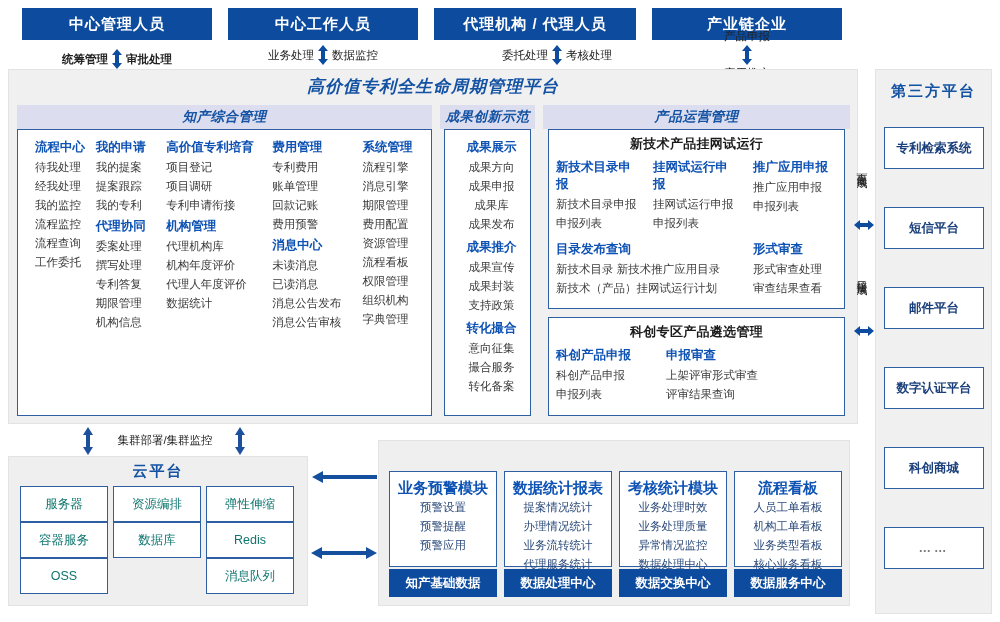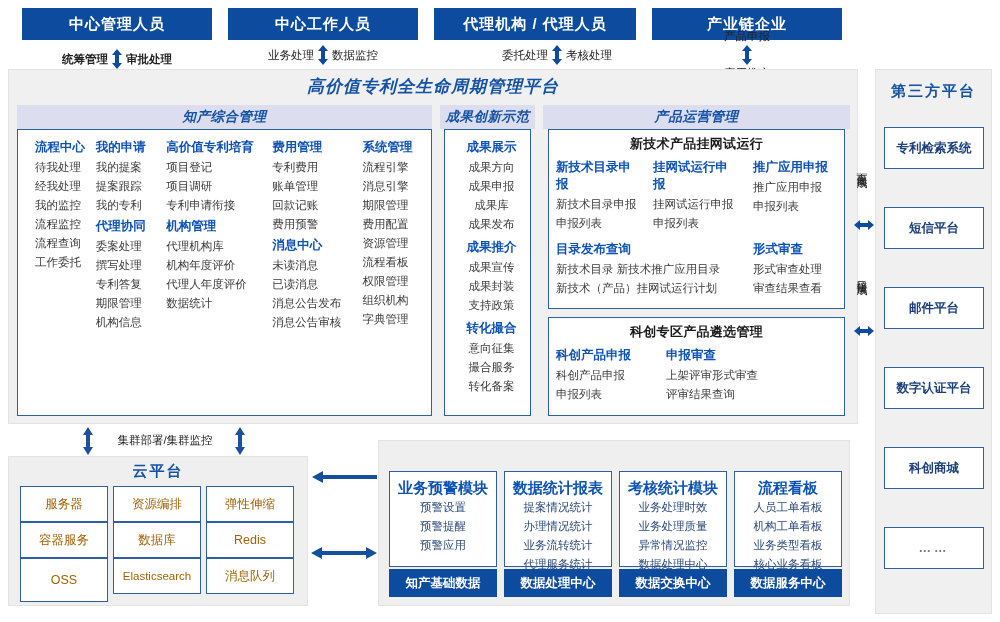--- a/index.html
+++ b/index.html
@@ -76,21 +76,21 @@
   }
   .integ-label{
     writing-mode:vertical-rl;text-orientation:upright;
     font-size:11px;color:#222;letter-spacing:1px;line-height:12px;
   }
 
   
   .cloud-panel{background:#efefef;border:1px solid #e3e3e3;}
   .cloud-title{color:#1452a3;font-weight:bold;font-size:15px;letter-spacing:2px;}
   .cloud-box{
-    background:#fff;border:1.5px solid #2e5fa3;color:#a16207;
+    background:#fff;border:1.5px solid #2e5fa3;color:#0f766e;
     font-size:12.5px;
   }
 
   
   .db-panel{background:#efefef;border:1px solid #e3e3e3;}
   .db-title{color:#1452a3;font-weight:bold;font-style:italic;font-size:16px;letter-spacing:1px;}
   .db-col{background:#fff;border:1.5px solid #2e5fa3;}
   .db-col-title{font-weight:bold;font-size:15px;color:#0e52b4;text-align:center;}
   .db-col-item{font-size:11.5px;color:#2b4a7a;text-align:center;line-height:19px;}
   .db-foot{
@@ -339,22 +339,21 @@
   <div class="abs ctr cloud-title" style="left:8px;top:460px;width:300px;height:22px;">云平台</div>
 
   <div class="abs ctr cloud-box" style="left:20px;top:486px;width:88px;height:36px;">服务器</div>
   <div class="abs ctr cloud-box" style="left:113px;top:486px;width:88px;height:36px;">资源编排</div>
   <div class="abs ctr cloud-box" style="left:206px;top:486px;width:88px;height:36px;">弹性伸缩</div>
 
   <div class="abs ctr cloud-box" style="left:20px;top:522px;width:88px;height:36px;">容器服务</div>
   <div class="abs ctr cloud-box" style="left:113px;top:522px;width:88px;height:36px;">数据库</div>
   <div class="abs ctr cloud-box" style="left:206px;top:522px;width:88px;height:36px;">Redis</div>
 
-  <div class="abs ctr cloud-box" style="left:20px;top:558px;width:88px;height:44px;text-align:center;">OSS</div>
-  <div class="abs ctr cloud-box" style="left:113px;top:558px;width:88px;height:36px;font-size:11.5px;">Elasticsearch</div>
+  <div class="abs ctr cloud-box" style="left:20px;top:558px;width:88px;height:36px;text-align:center;">OSS</div>
   <div class="abs ctr cloud-box" style="left:206px;top:558px;width:88px;height:36px;">消息队列</div>
 
   <div class="abs" style="left:310px;top:469px;">
     <svg width="68" height="16" viewBox="0 0 68 16">
         <path d="M2 8 L13 2 L13 6 L67 6 L67 10 L13 10 L13 14 Z" fill="#14509e"></path>
       </svg>
   </div>
   <div class="abs" style="left:310px;top:545px;">
     <svg width="68" height="16" viewBox="0 0 68 16">
         <path d="M1 8 L12 2 L12 6 L56 6 L56 2 L67 8 L56 14 L56 10 L12 10 L12 14 Z" fill="#14509e"></path>

